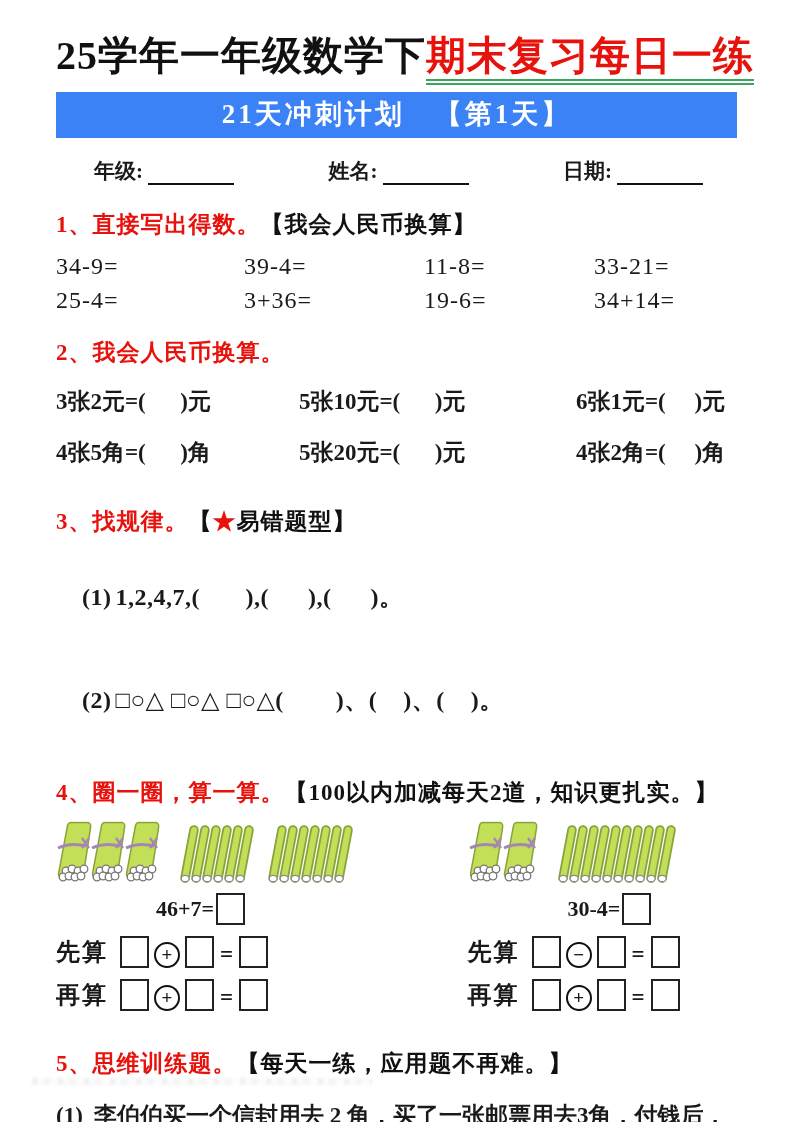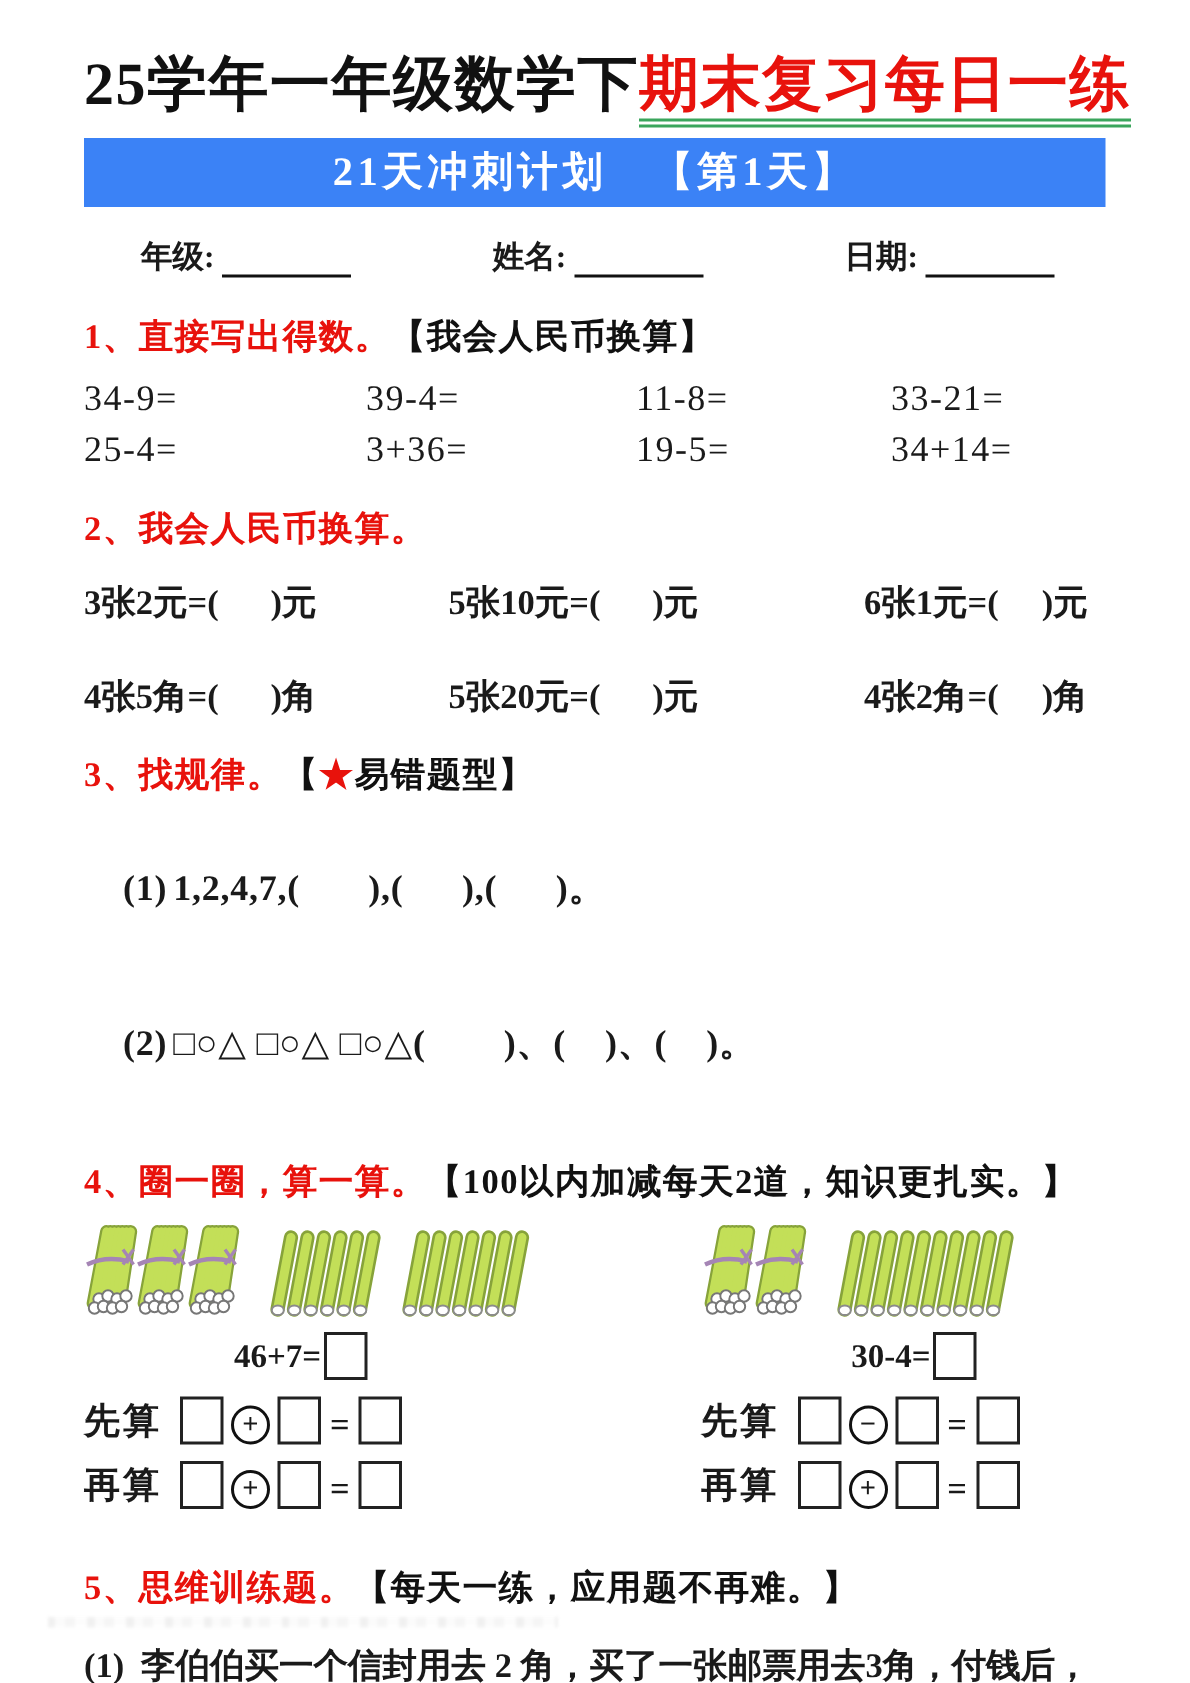--- a/index.html
+++ b/index.html
@@ -25,24 +25,24 @@
   
   .sec-head { font-size:23px; font-weight:bold; letter-spacing:1px; }
   .red { color:#e8120c; }
   .blk { color:#111; }
 
   .s1-head { margin-top:24px; }
   .probs-grid { display:grid; grid-template-columns:188px 180px 170px auto; row-gap:7px;
                 margin-top:13px; font-size:24px; letter-spacing:1px; }
 
   .s2-head { margin-top:23px; }
-  .rmb-grid { display:grid; grid-template-columns:243px 277px auto; row-gap:32px;
+  .rmb-grid { display:grid; grid-template-columns:243px 277px auto; row-gap:20px;
               margin-top:18px; font-size:23px; font-weight:600; white-space:pre; }
 
-  .s3-head { margin-top:21px; }
+  .s3-head { margin-top:38px; }
   .pat-line { margin-top:17px; font-size:24px; font-weight:600; white-space:pre; letter-spacing:0.5px; }
   .pat-num { margin-right:4px; font-weight:600; }
 
   .s4-head { margin-top:34px; }
   .s4-cols { display:flex; justify-content:space-between; margin-top:10px; }
   .s4-left { width:420px; }
   .s4-right { width:275px; }
   .sticks { height:68px; }
   .eq-line { margin:7px 0 11px; font-size:22px; font-weight:600; display:flex; align-items:center; }
   .eq-left { padding-left:100px; }
@@ -95,21 +95,21 @@
   <div class="sec-head s1-head">
     <span class="red">1、直接写出得数。</span><span class="blk">【我会人民币换算】</span>
   </div>
   <div class="probs-grid">
     <span>34-9=</span>
     <span>39-4=</span>
     <span>11-8=</span>
     <span>33-21=</span>
     <span>25-4=</span>
     <span>3+36=</span>
-    <span>19-5=</span>
+    <span>19-6=</span>
     <span>34+14=</span>
   </div>
 
   <div class="sec-head s2-head">
     <span class="red">2、我会人民币换算。</span>
   </div>
   <div class="rmb-grid">
     <span>3张2元=(      )元</span>
     <span>5张10元=(      )元</span>
     <span>6张1元=(     )元</span>

